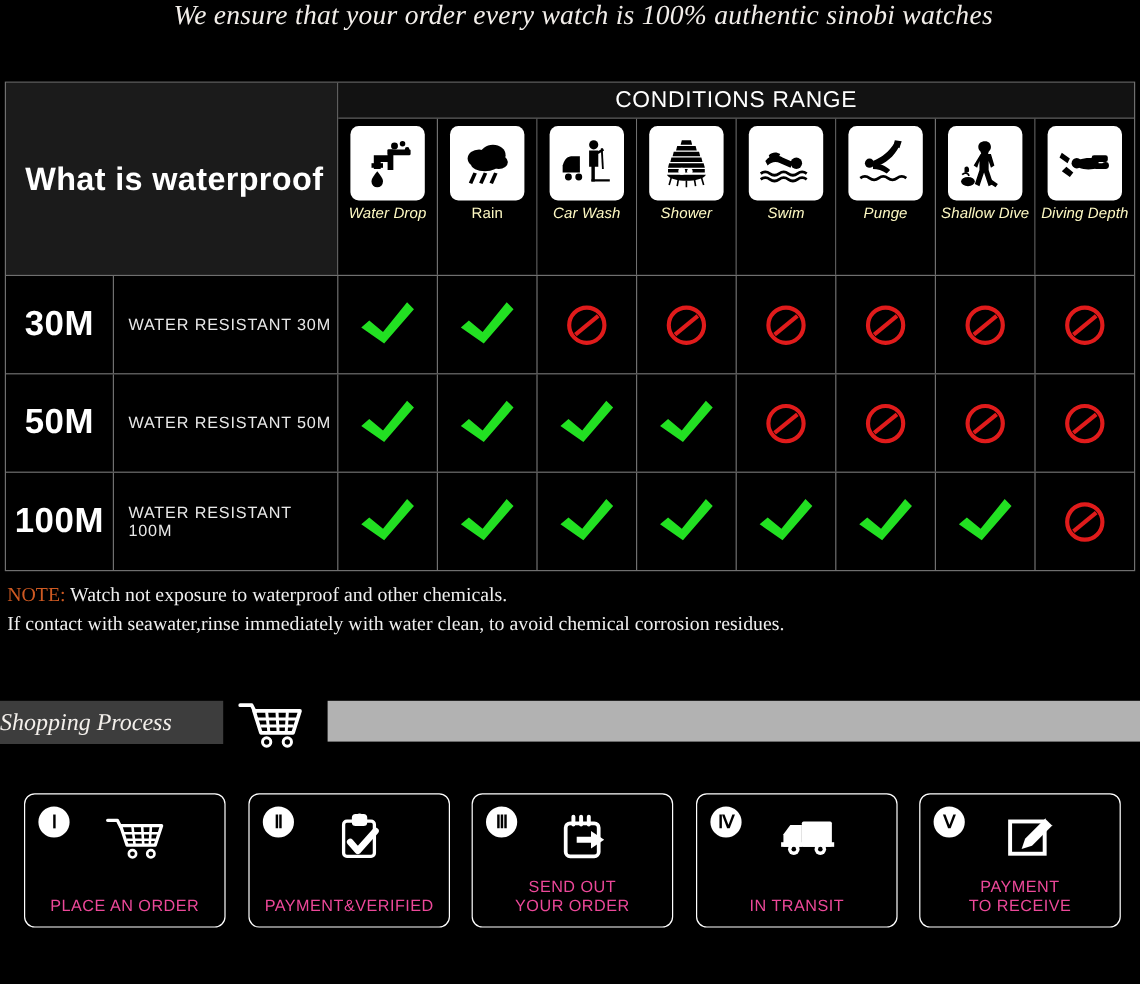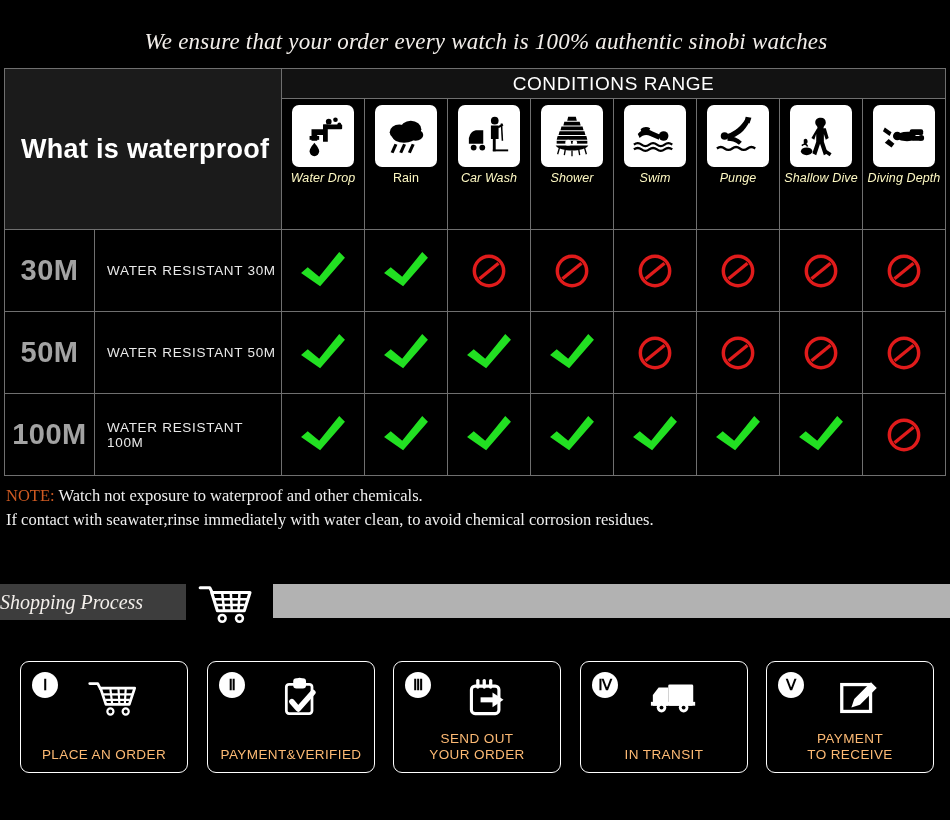--- a/index.html
+++ b/index.html
@@ -7,21 +7,21 @@
     width: 950px; height: 820px;
     background: #000;
     font-family: "Liberation Sans", sans-serif;
     overflow: hidden;
   }
   #page { position: relative; width: 950px; height: 820px; background: #000; }
 
   
   .banner {
     position: absolute; left: 0; top: 0; width: 950px; height: 84px;
-    display: flex; align-items: center; justify-content: center; padding-left: 22px;
+    display: flex; align-items: flex-start; justify-content: center; padding-left: 22px;
   }
   .banner-text {
     font-family: "Liberation Serif", serif;
     font-style: italic;
     font-size: 23px;
     color: #f2eeea;
     letter-spacing: .2px;
     white-space: nowrap;
   }
 
@@ -71,21 +71,21 @@
     color: #fef9c3; font-size: 12.5px; font-style: italic;
     text-align: center; line-height: 13px; letter-spacing: .1px;
   }
   .cond-label.upright { font-style: normal; }
 
   .trow { display: flex; flex: 1 1 0; border-top: 1px solid #6f6f6f; }
   .td-depth {
     width: 90px; flex: 0 0 90px;
     border-right: 1px solid #6f6f6f;
     display: flex; align-items: center; justify-content: center;
-    color: #a3a3a3; font-size: 29px; font-weight: 700; letter-spacing: .5px;
+    color: #ffffff; font-size: 29px; font-weight: 700; letter-spacing: .5px;
   }
   .td-desc {
     width: 187px; flex: 0 0 187px;
     border-right: 1px solid #6f6f6f;
     display: flex; align-items: center;
     color: #e9e9e9; font-size: 13.5px; letter-spacing: .7px;
     padding-left: 12px;
   }
   .td-mark {
     flex: 1 1 0; min-width: 0;
@@ -134,21 +134,21 @@
     font-family: "Liberation Serif", serif;
     font-size: 15px; font-weight: 700; letter-spacing: -.5px;
   }
   .step-icon {
     position: absolute; left: 0; right: 0; top: 8px; height: 56px;
     display: flex; align-items: center; justify-content: center;
     padding-left: 20px;
   }
   .step-label {
     position: absolute; left: 0; right: 0; bottom: 9px;
-    text-align: center; color: #fdba74;
+    text-align: center; color: #ec4899;
     font-size: 13.5px; line-height: 16px; letter-spacing: .4px;
   }
 </style>
 </head>
 <body>
 
 <div id="page">
 
   <div class="banner">
     <div class="banner-text">We ensure that your order every watch is 100% authentic sinobi watches</div>

